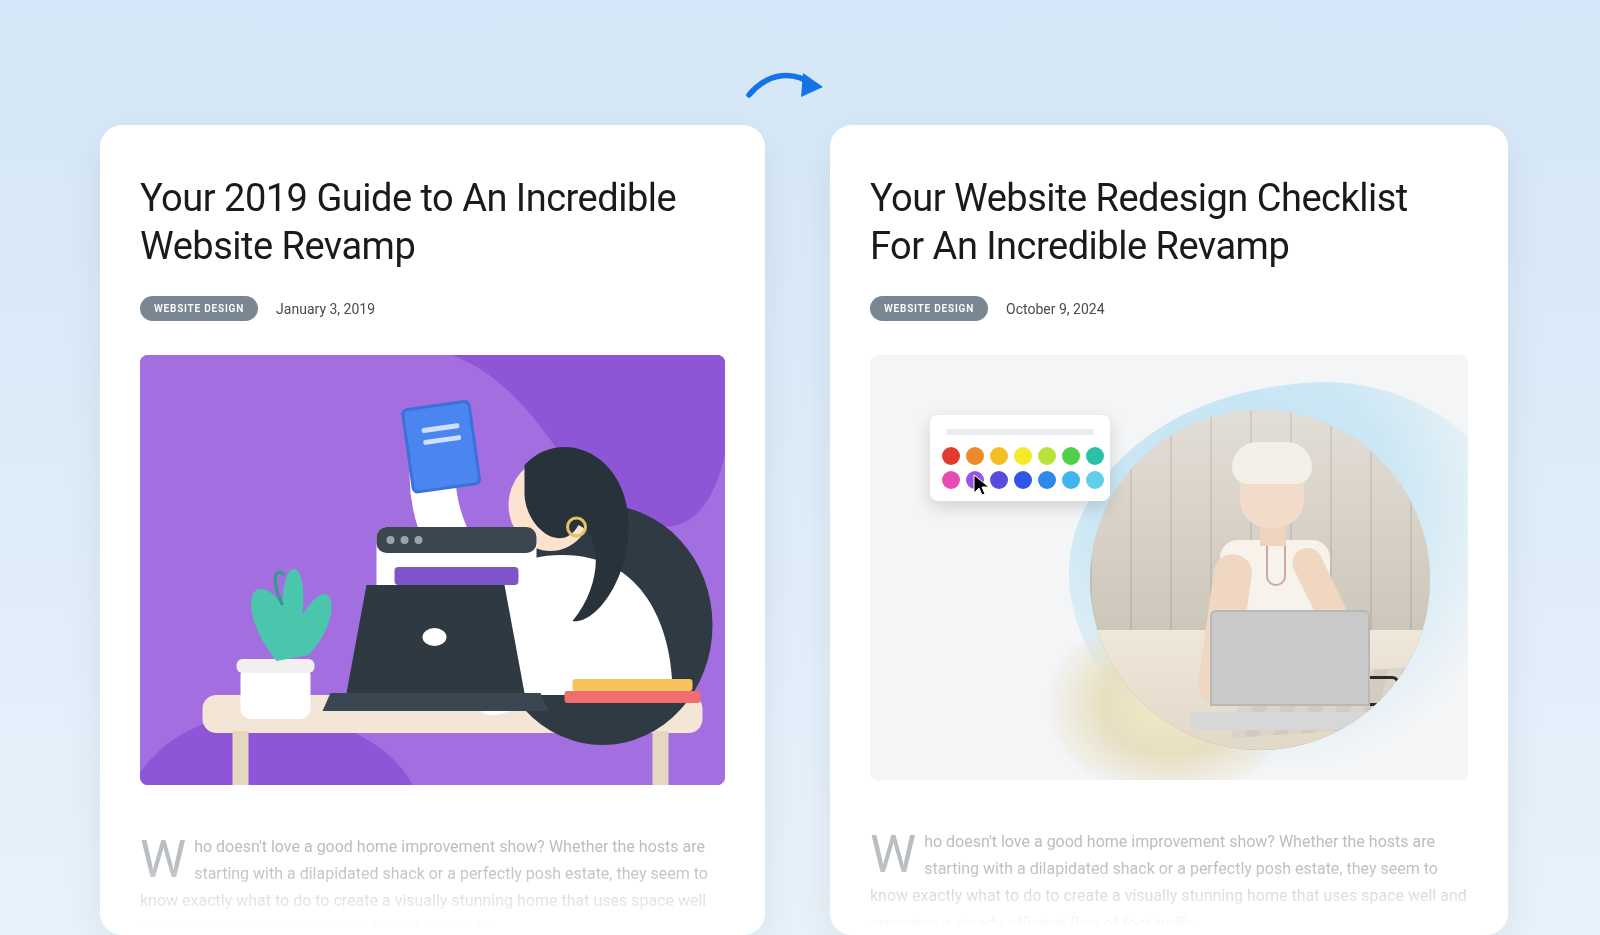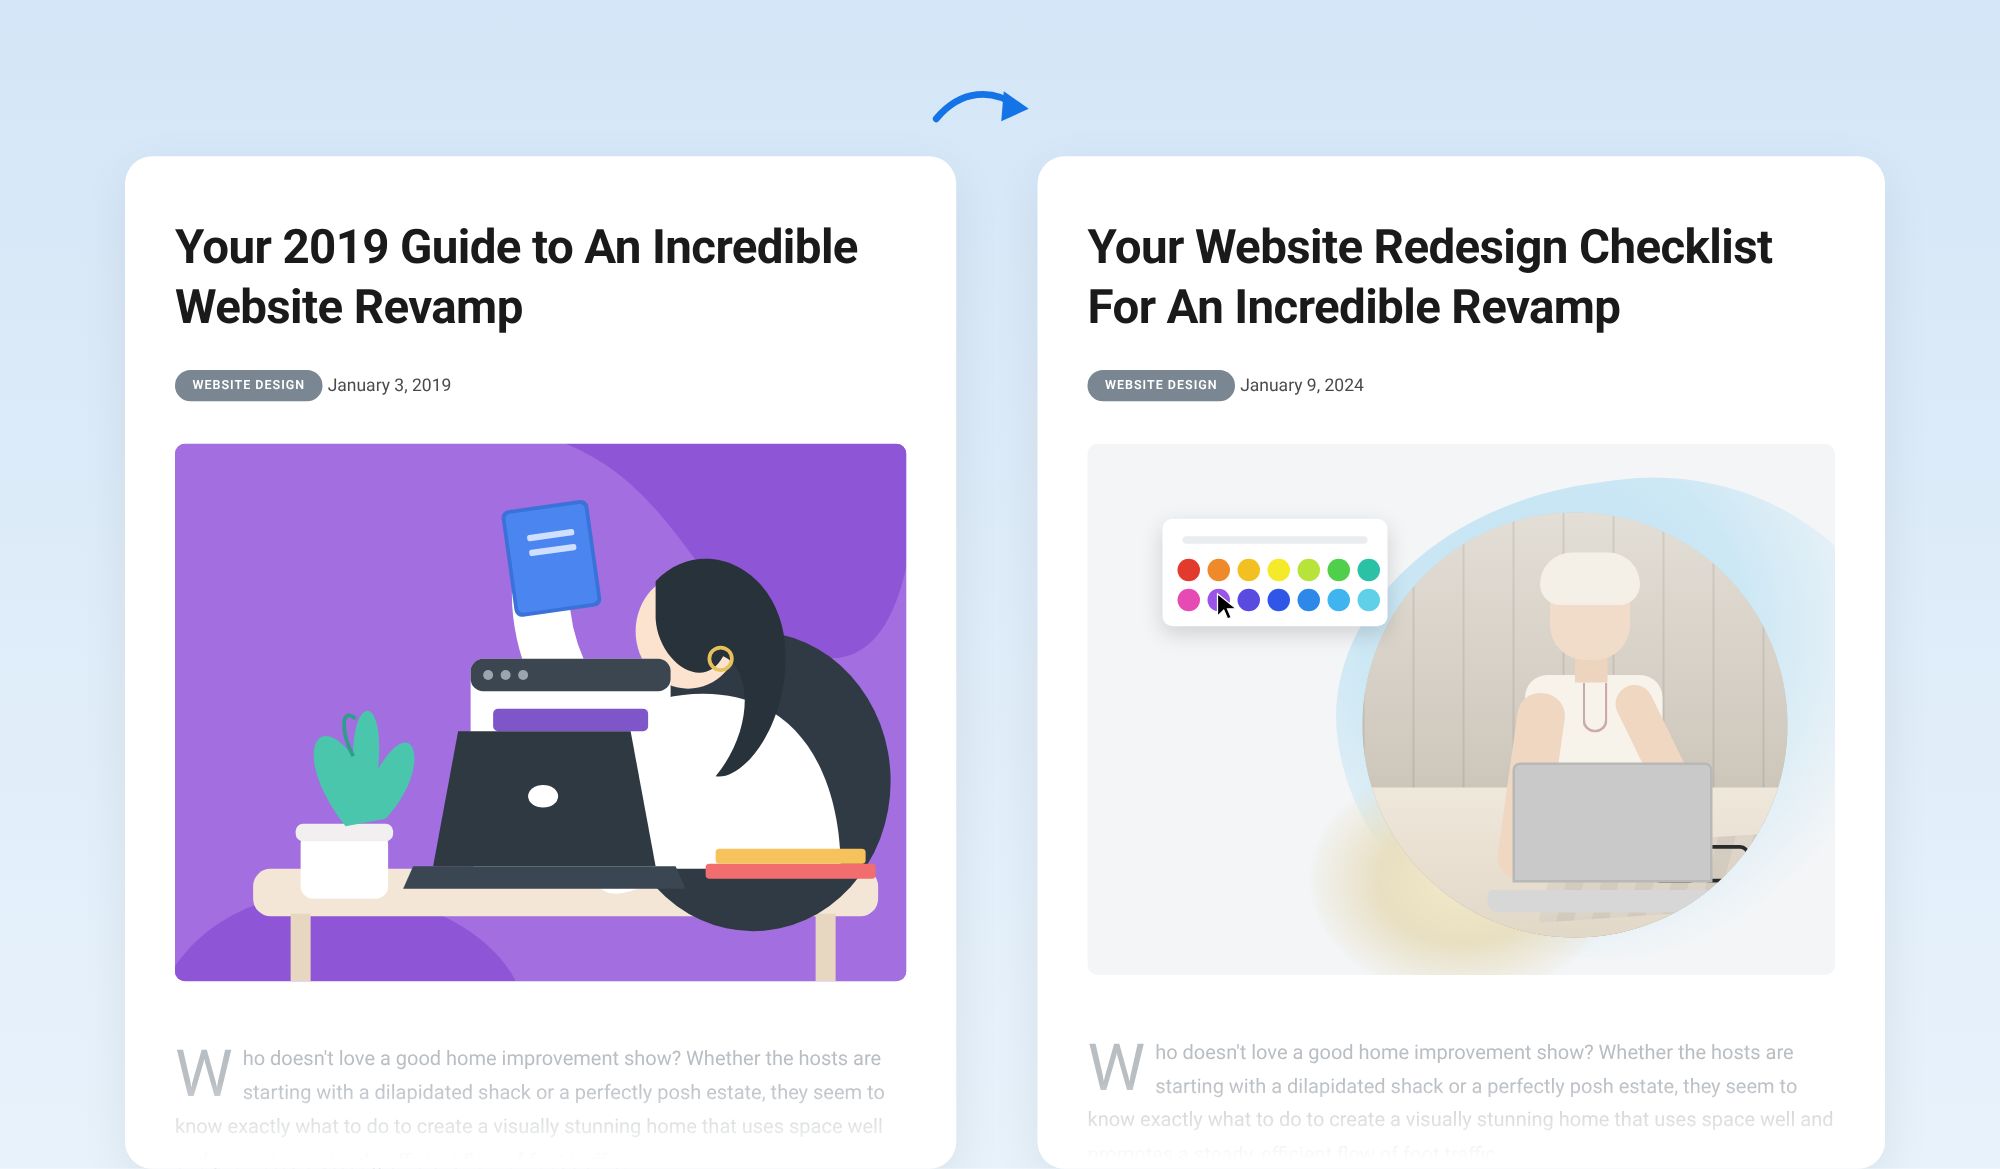--- a/index.html
+++ b/index.html
@@ -29,30 +29,30 @@
     border-radius: 22px;
     box-shadow: 0 12px 40px rgba(0,0,0,0.07);
     padding: 50px 40px 40px 40px;
     overflow: hidden;
   }
   .card.left  { top: 125px; left: 100px;  width: 665px; height: 810px; }
   .card.right { top: 125px; left: 830px;  width: 678px; height: 810px; }
 
   .title {
     font-size: 38px;
-    font-weight: 700;
+    font-weight: 400;
     color: #1a1a1a;
     line-height: 1.25;
     letter-spacing: -0.5px;
     margin-bottom: 26px;
   }
   .meta-row {
     display: flex;
     align-items: center;
-    gap: 4px;
+    gap: 18px;
     margin-bottom: 34px;
   }
   .badge {
     background: #7a8691;
     color: #fff;
     font-size: 10px;
     font-weight: 600;
     letter-spacing: 0.8px;
     padding: 7px 14px;
     border-radius: 999px;
@@ -331,21 +331,21 @@
       <span class="dropcap">W</span>
       <span>ho doesn't love a good home improvement show? Whether the hosts are starting with a dilapidated shack or a perfectly posh estate, they seem to know exactly what to do to create a visually stunning home that uses space well and promotes a steady, efficient flow of foot traffic.</span>
     </p>
     <div class="fade"></div>
   </article>
 
   <article class="card right">
     <h1 class="title">Your Website Redesign Checklist For An Incredible Revamp</h1>
     <div class="meta-row">
       <span class="badge">WEBSITE DESIGN</span>
-      <span class="date">January 9, 2024</span>
+      <span class="date">October 9, 2024</span>
     </div>
 
     <div class="hero right-hero">
       <div class="blob1"></div>
       <div class="blob2"></div>
       <div class="photo-circle">
         <div class="office-bg"></div>
         <div class="desk"></div>
         <div class="swatches"></div>
         <div class="glasses"></div>

